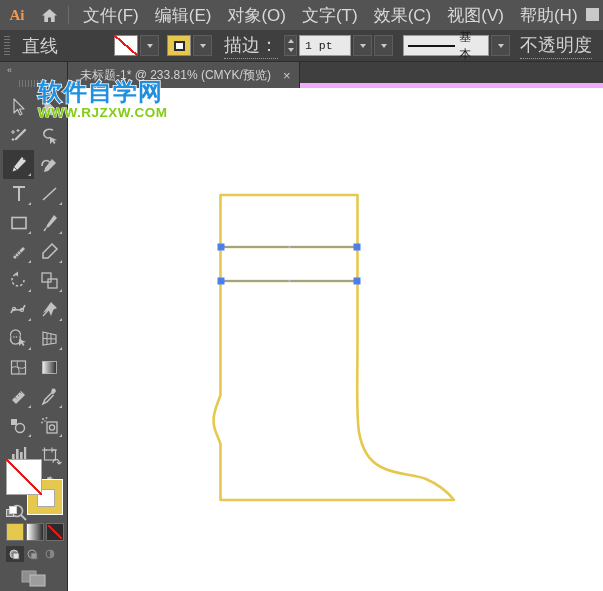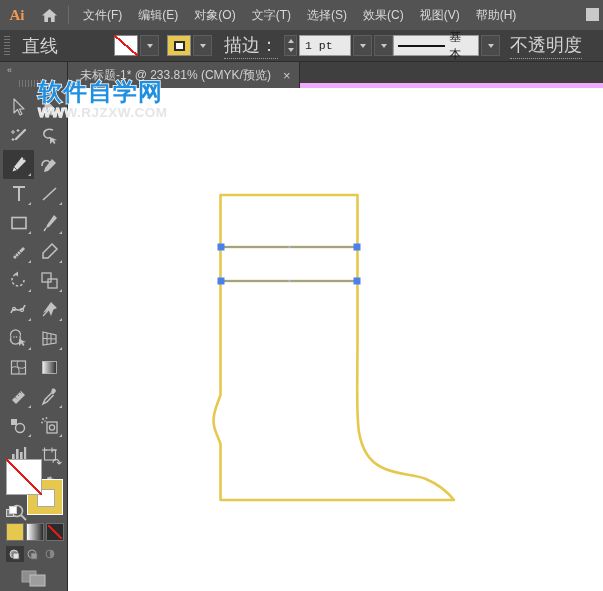--- a/index.html
+++ b/index.html
@@ -26,21 +26,21 @@
     letter-spacing: 0px;
   }
   .home-icon {
     width: 30px; height: 30px;
     display: flex; align-items: center; justify-content: center;
   }
   .menu-sep {
     width: 1px; height: 18px; background: #6c6c6c; margin: 0 6px 0 4px;
   }
   .menu-item {
-    color: #d8d8d8; font-size: 12px; padding: 4px 8px;
+    color: #d8d8d8; font-size: 17px; padding: 4px 8px;
     white-space: nowrap; cursor: default; text-align: center;
   }
   .winctl {
     position: absolute; right: 4px; top: 8px;
     width: 13px; height: 13px; background: #c9c9c9;
   }
 
   
   .controlbar {
     position: absolute; left: 0; top: 30px; width: 603px; height: 32px;
@@ -94,21 +94,21 @@
     display: flex; align-items: center; padding-left: 5px;
   }
   .combo {
     height: 21px; background: #e9e9e9; border: 1px solid #9a9a9a;
     display: flex; align-items: center; justify-content: flex-end;
     padding: 0 6px 0 4px; color: #1c1c1c; font-size: 12px; gap: 4px;
   }
   .combo .lineart { display: block; height: 2px; background: #141414; }
   .combo.w1 { width: 82px; margin-left: 10px; }
   .combo.w1 .lineart { width: 46px; }
-  .combo.w2 { width: 86px; }
+  .combo.w2 { width: 86px; margin-left: 10px; }
   .combo.w2 .lineart { width: 50px; }
 
   
   .tabbar {
     position: absolute; left: 0; top: 62px; width: 603px; height: 26px;
     background: #3f3f3f; border-bottom: 5px solid #f0abfc;
   }
   .doctab {
     position: absolute; left: 68px; top: 0; height: 26px;
     background: #535353; border-right: 1px solid #2b2b2b;
@@ -215,21 +215,21 @@
     pointer-events: none; line-height: 1;
   }
   .wm-cn {
     font-size: 24px; font-weight: bold; color: #1f8fe0;
     font-family: "DejaVu Sans", sans-serif;
     letter-spacing: 1px;
     -webkit-text-stroke: 1.5px #ffffff;
     paint-order: stroke fill;
   }
   .wm-en {
-    font-size: 13.5px; font-weight: bold; color: #e5e5e5;
+    font-size: 13.5px; font-weight: bold; color: #84cc16;
     font-family: "Liberation Sans", sans-serif;
     letter-spacing: 0.5px; margin-top: 2px;
     -webkit-text-stroke: 1px #ffffff;
     paint-order: stroke fill;
   }
 
   
   .canvas {
     position: absolute; left: 68px; top: 88px;
     width: 535px; height: 503px; background: #ffffff; overflow: hidden;
@@ -246,21 +246,20 @@
     <div class="home-icon">
       <svg width="17" height="15" viewBox="0 0 17 15">
         <path d="M8.5 1 L16 7.5 L13.7 7.5 L13.7 14 L10 14 L10 9.5 L7 9.5 L7 14 L3.3 14 L3.3 7.5 L1 7.5 Z" fill="#c8c8c8"></path>
       </svg>
     </div>
     <div class="menu-sep"></div>
     <div class="menu-item">文件(F)</div>
     <div class="menu-item">编辑(E)</div>
     <div class="menu-item">对象(O)</div>
     <div class="menu-item">文字(T)</div>
-    <div class="menu-item">选择(S)</div>
     <div class="menu-item">效果(C)</div>
     <div class="menu-item">视图(V)</div>
     <div class="menu-item">帮助(H)</div>
     <div class="winctl"></div>
   </div>
 
   <div class="controlbar">
     <div class="cb-grip"></div>
     <div class="cb-label" style="width:92px">直线</div>
 

